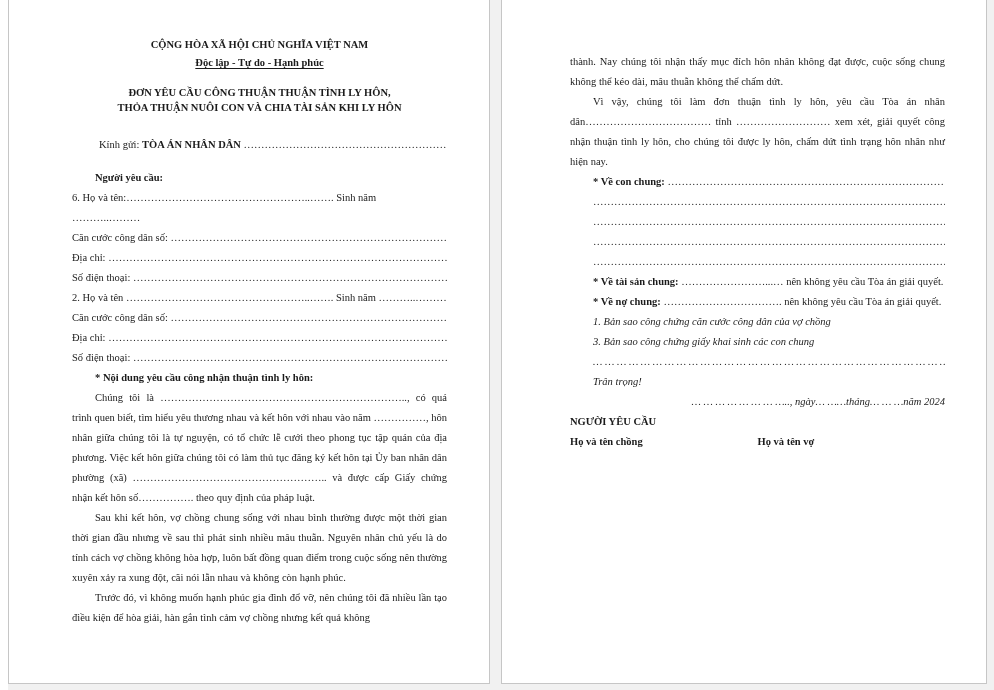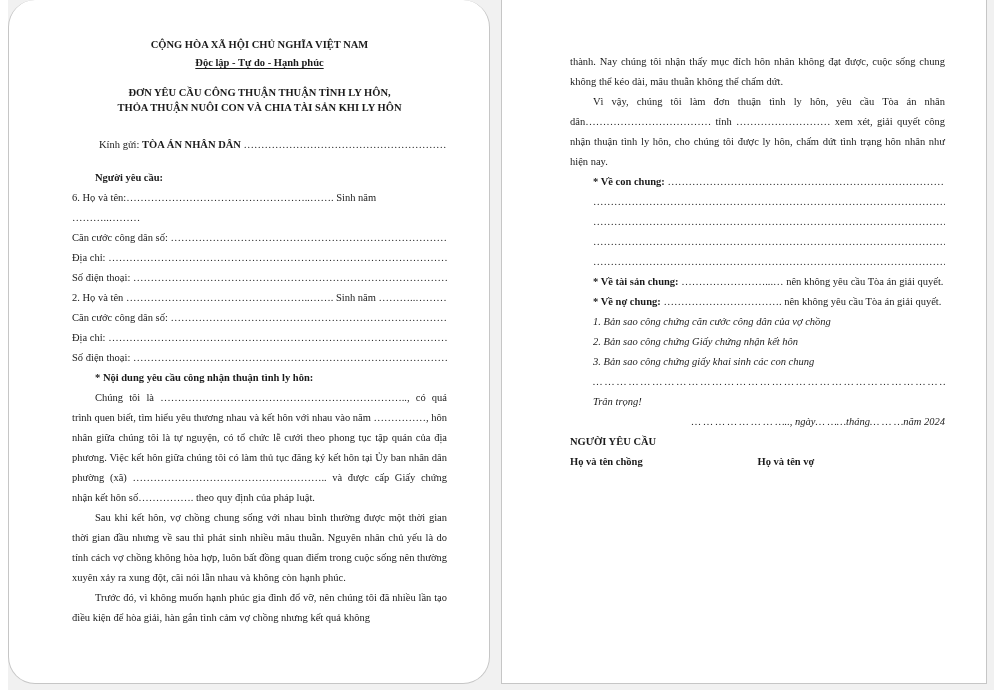--- a/index.html
+++ b/index.html
@@ -7,21 +7,21 @@
     width:994px;height:690px;position:relative;overflow:hidden;
     background:#f1f1f1;
     font-family:"Liberation Serif","DejaVu Serif",serif;
     color:#1b1b1b;
   }
   .white-strip{position:absolute;left:0;top:0;width:8px;height:690px;background:#ffffff;}
   .page{
     position:absolute;top:0;height:684px;background:#ffffff;
     border:1px solid #c6c6c6;border-top:none;box-sizing:border-box;
   }
-  #page1{left:8px;width:482px;border-radius:27px;}
+  #page1{left:8px;width:482px;}
   #page2{left:501px;width:486px;}
   .content{position:absolute;top:0;font-size:10.5px;line-height:20px;}
   #c1{left:63px;width:375px;}
   #c2{left:68px;width:375px;}
   .b{font-weight:bold;}
   .i{font-style:italic;}
   .center{}
   .right{text-align:right;}
   .just{text-align:justify;}
   .indent{text-indent:23px;}
@@ -96,21 +96,20 @@
 
     <div class="clipline pad23"><span class="b">* Về tài sản chung:</span>
       <span>……………………...…</span>
       <span>nên không yêu cầu Tòa án giải quyết.</span></div>
 
     <div class="clipline pad23"><span class="b">* Về nợ chung:</span>
       <span>…………………………….</span>
       <span>nên không yêu cầu Tòa án giải quyết.</span></div>
 
     <div class="i pad23">1.  Bản sao công chứng căn cước công dân của vợ chồng</div>
-    <div class="i pad23">2.  Bản sao công chứng Giấy chứng nhận kết hôn</div>
     <div class="i pad23">3.  Bản sao công chứng giấy khai sinh các con chung</div>
 
     <div class="i clipline pad23">… … … … … … … … … … … … … … … … … … … … … … … … … … … … … ….</div>
     <div class="i pad23">Trân trọng!</div>
 
     <div class="i right">… … … … … … … ….., ngày… ……tháng… … …năm 2024</div>
     <div class="b center">NGƯỜI YÊU CẦU</div>
 
     <div class="sig-row">
       <div class="sig-col">Họ và tên chồng</div>

